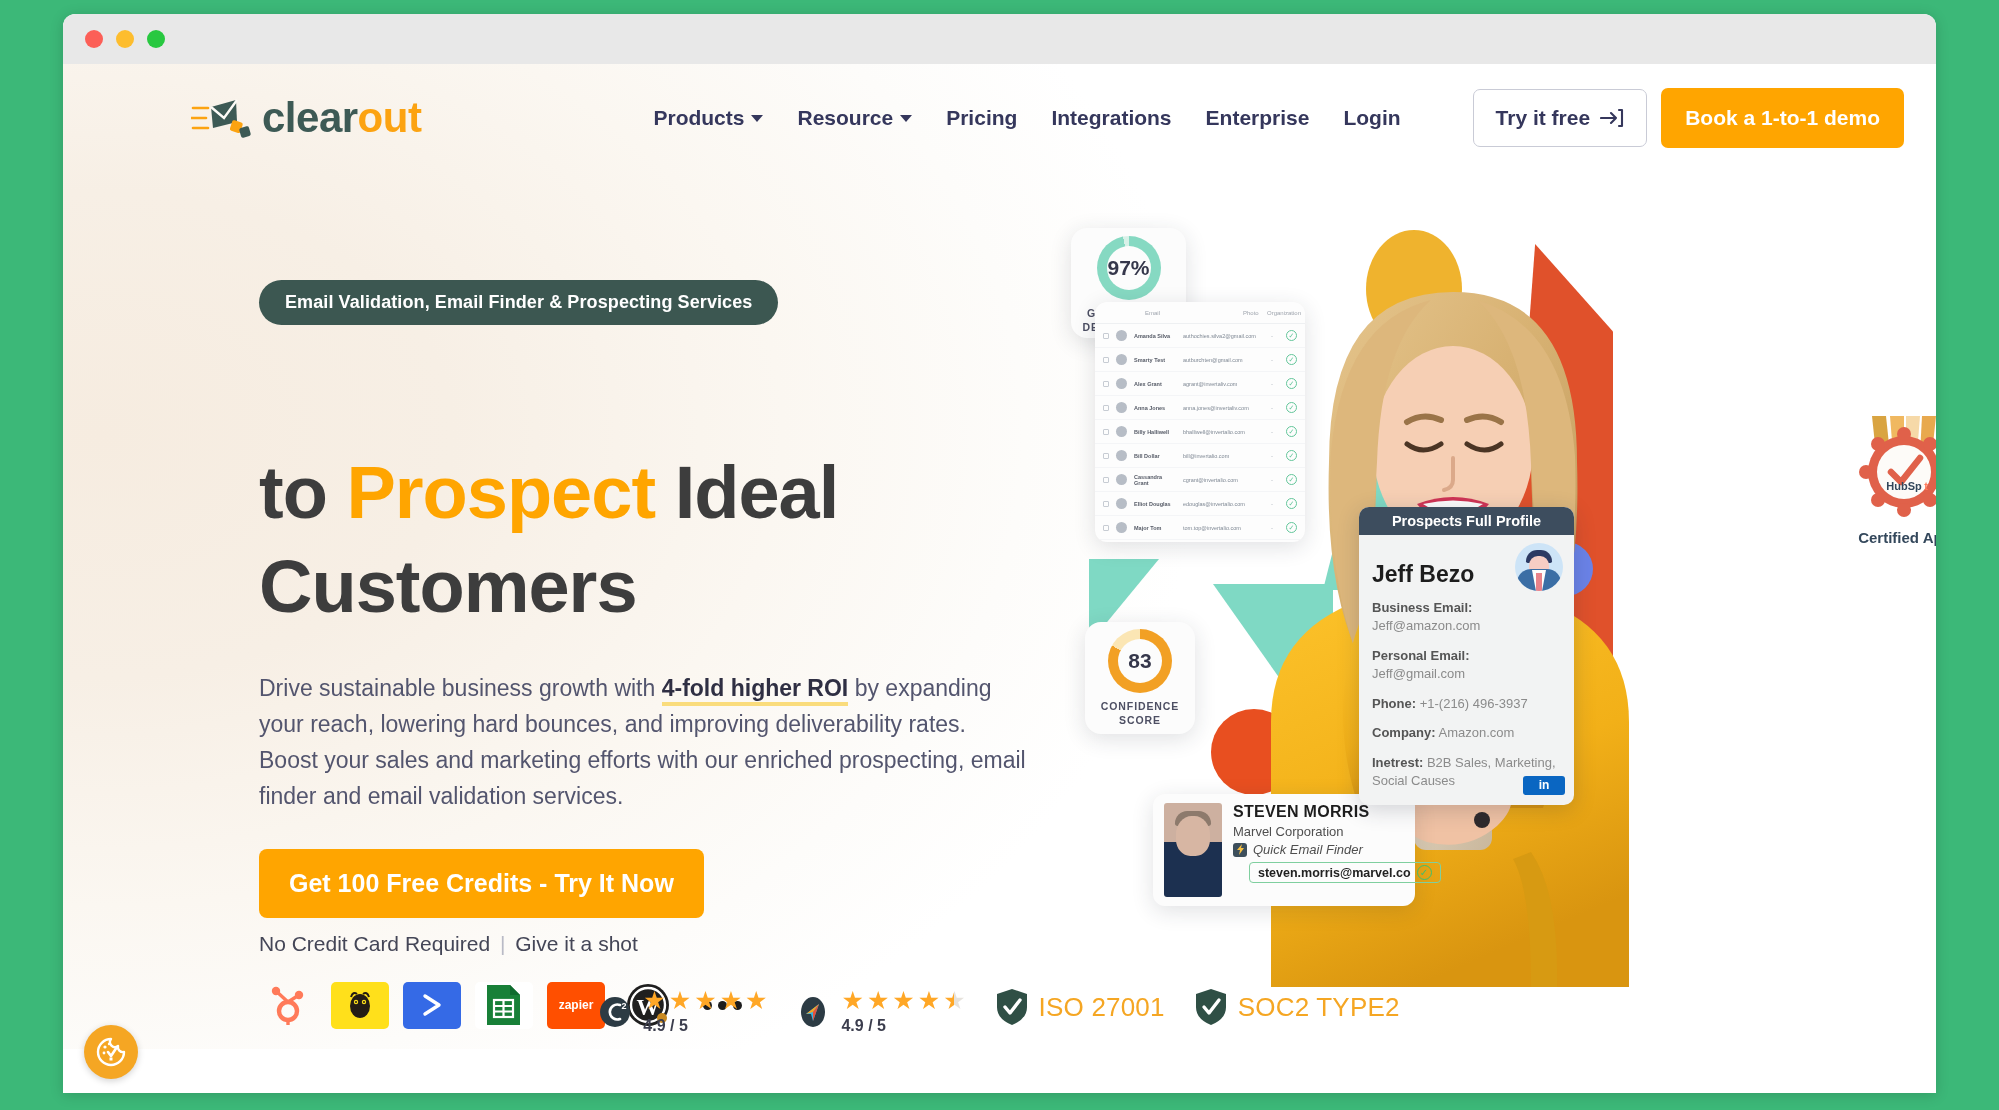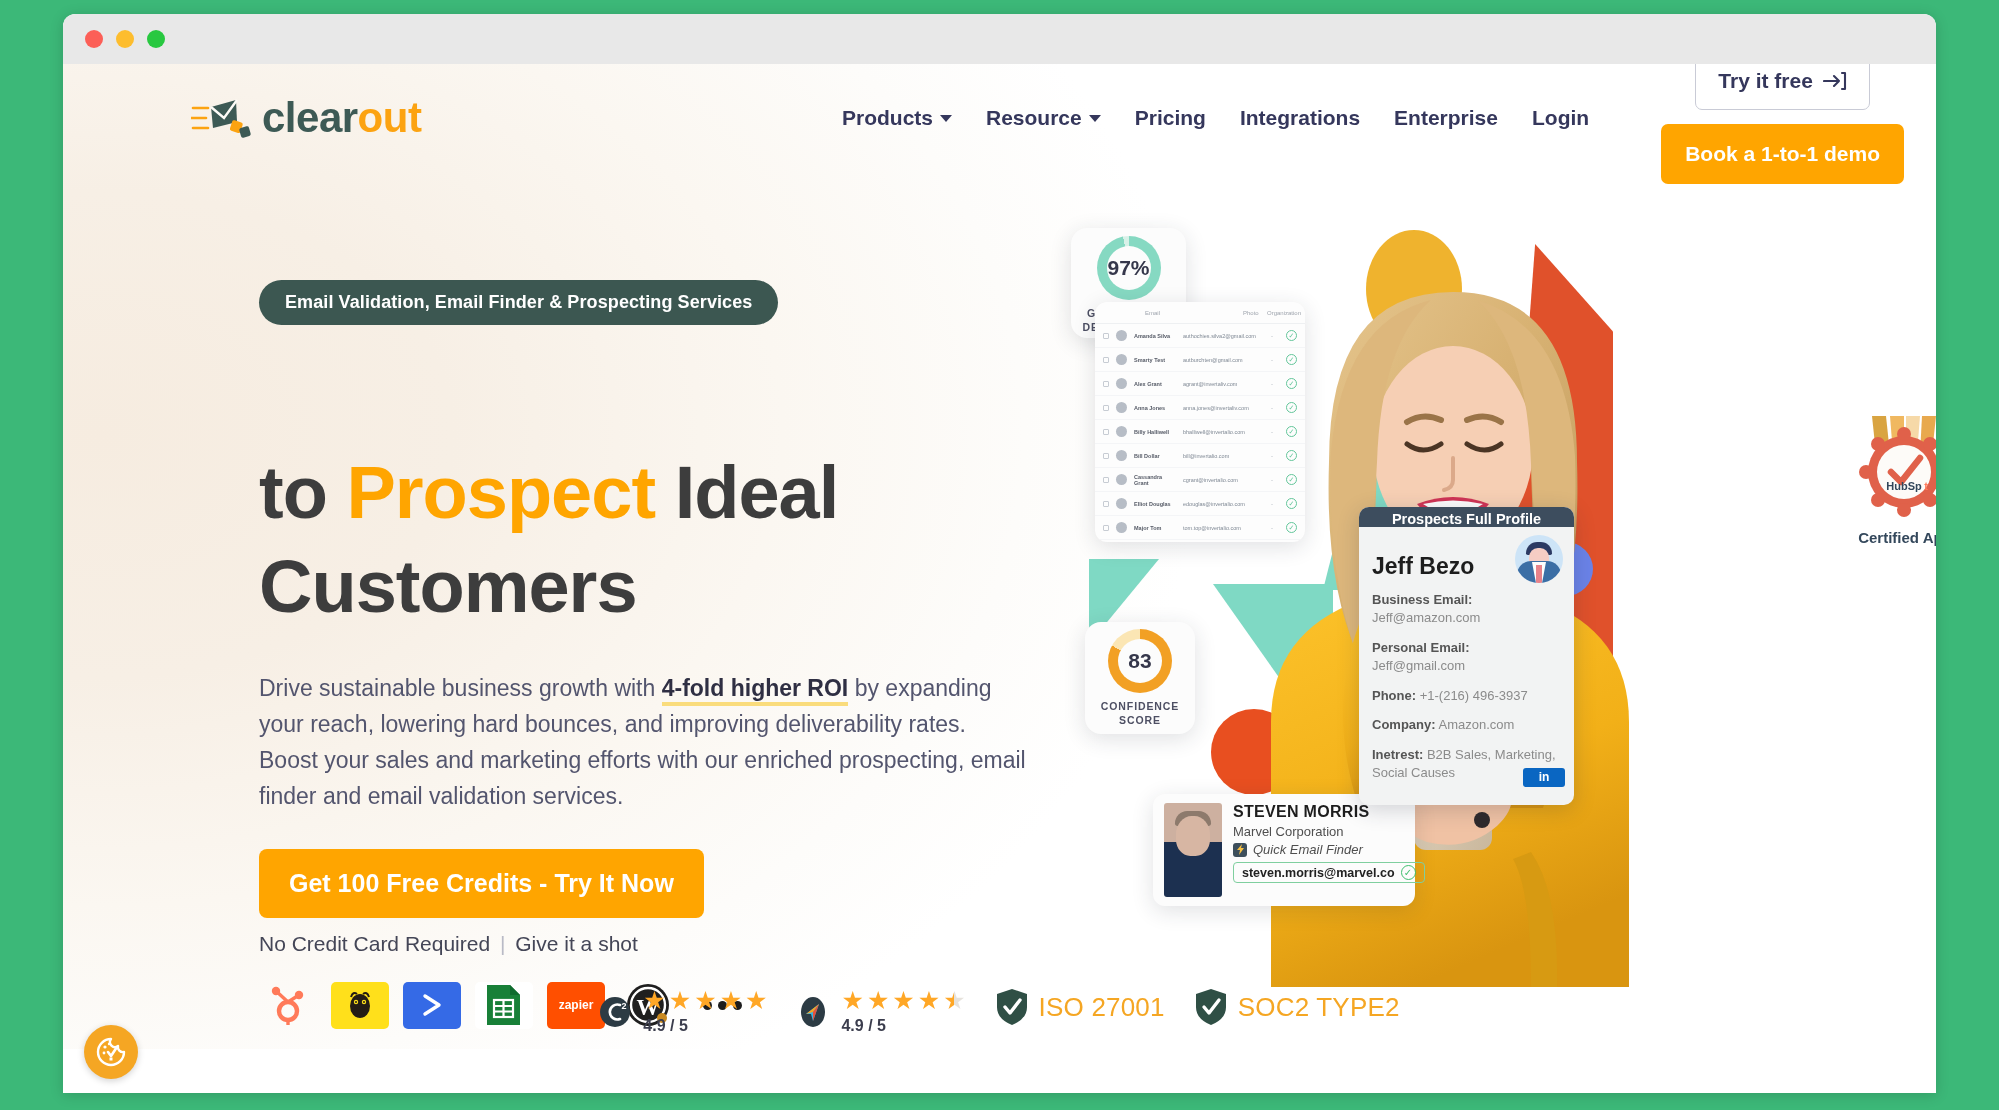--- a/index.html
+++ b/index.html
@@ -65,21 +65,21 @@
     display: flex; align-items: center; gap: 7px;
     cursor: pointer; white-space: nowrap;
   }
   .caret {
     width: 0; height: 0;
     border-left: 6px solid transparent;
     border-right: 6px solid transparent;
     border-top: 7px solid #35375c;
     display: inline-block;
   }
-  .nav-actions { display: flex; align-items: center; gap: 14px; margin-left: 38px; flex-direction: column; }
+  .nav-actions { display: flex; align-items: center; gap: 14px; margin-left: 38px; }
   .btn-outline {
     border: 1.5px solid #c9cbd6; background: #fff;
     color: #35375c; font-size: 21px; font-weight: 700;
     border-radius: 7px; padding: 16px 22px;
     display: flex; align-items: center; gap: 10px;
     cursor: pointer; white-space: nowrap;
   }
   .btn-solid {
     background: #ffa500; color: #fff;
     font-size: 21px; font-weight: 700;
@@ -300,37 +300,38 @@
   .st-qef-ic {
     width: 14px; height: 14px; border-radius: 3px; background: #3d4f5c;
     display:flex; align-items:center; justify-content:center;
   }
   .st-qef-tx { font-size: 13px; font-style: italic; color: #4f4f4f; }
   .st-mail {
     margin-top: 2px;
     border: 1px solid #7fcf9f; border-radius: 4px;
     padding: 2px 8px; display: flex; align-items: center; gap: 6px;
     width: fit-content;
+    margin-left: 16px;
   }
   .st-mail-tx { font-size: 12.5px; font-weight: 700; color: #222; }
   .st-check {
     width: 15px; height: 15px; border-radius: 50%;
     border: 1.4px solid #3fbf6e; color: #3fbf6e;
     display:flex; align-items:center; justify-content:center;
     font-size: 10px; flex: none;
   }
 
   .card-profile {
     left: 296px; top: 293px; width: 215px; height: 298px;
     border-radius: 10px; overflow: hidden; background: #f2f3f3;
     box-shadow: 0 5px 22px rgba(35,40,60,.2);
   }
   .pf-head {
-    height: 20px; background: #3d4d5e;
-    display: flex; align-items: flex-end; justify-content: center;
+    height: 28px; background: #3d4d5e;
+    display: flex; align-items: center; justify-content: center;
   }
   .pf-head span { font-size: 14.5px; font-weight: 700; color: #fff; }
   .pf-body { padding: 12px 13px; position: relative; }
   .pf-name { font-size: 23px; font-weight: 700; color: #1d1d1d; margin-top: 14px; }
   .pf-avatar {
     position: absolute; right: 11px; top: 8px;
     width: 48px; height: 48px; border-radius: 50%;
     background: #cde4f7; overflow: hidden;
   }
   .pf-avatar .av-hair { position:absolute; left:50%; transform:translateX(-50%); top:7px; width:26px; height:13px; border-radius:13px 13px 2px 2px; background:#2c3a63; }

